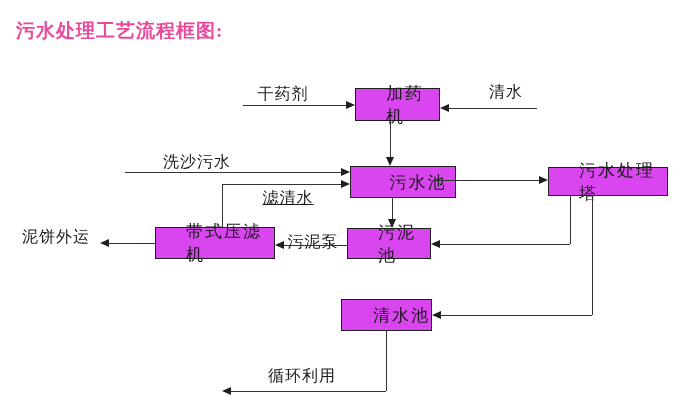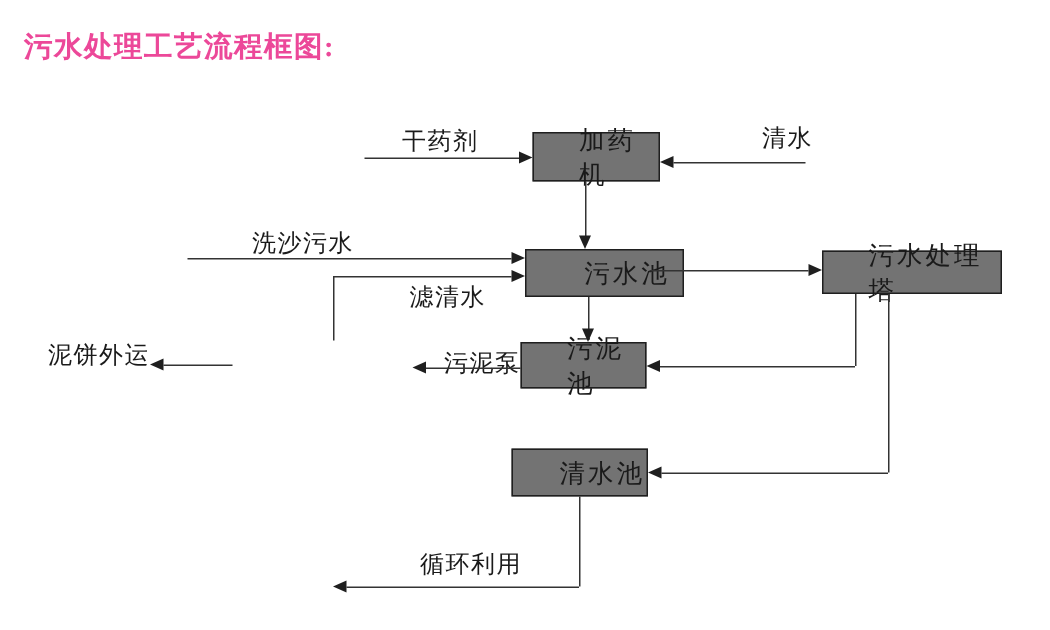--- a/index.html
+++ b/index.html
@@ -6,26 +6,26 @@
   .canvas{
     position:relative;width:700px;height:420px;background:#ffffff;
     font-family:"Liberation Serif","DejaVu Serif",serif;
     color:#111111;overflow:hidden;
   }
   .title{
     position:absolute;left:16px;top:18px;
     font-size:19px;font-weight:bold;color:#ec4899;letter-spacing:1px;
   }
   .node{
-    position:absolute;border:1.5px solid #1f1f1f;background:#737373;
+    position:absolute;border:1.5px solid #1f1f1f;background:#d946ef;
     display:flex;align-items:center;justify-content:center;
     font-size:17px;color:#1a1a1a;letter-spacing:2px;box-sizing:border-box;padding-left:30px;
   }
   .flabel{
-    position:absolute;font-size:16px;color:#1a1a1a;text-align:right;
+    position:absolute;font-size:16px;color:#1a1a1a;text-align:center;
     letter-spacing:1px;white-space:nowrap;
   }
   .hline{position:absolute;height:0;border-top:1.2px solid #333333;}
   .vline{position:absolute;width:0;border-left:1.2px solid #333333;}
   .arr{position:absolute;width:0;height:0;}
   .arr-r{border-top:4px solid transparent;border-bottom:4px solid transparent;border-left:9px solid #1f1f1f;}
   .arr-l{border-top:4px solid transparent;border-bottom:4px solid transparent;border-right:9px solid #1f1f1f;}
   .arr-d{border-left:4px solid transparent;border-right:4px solid transparent;border-top:9px solid #1f1f1f;}
 </style>
 </head>
@@ -40,28 +40,31 @@
   </div>
   <div class="node" style="left:350px;top:166px;width:106px;height:32px;">
     <span>污水池</span>
   </div>
   <div class="node" style="left:548px;top:167px;width:120px;height:29px;">
     <span>污水处理塔</span>
   </div>
   <div class="node" style="left:347px;top:228px;width:84px;height:31px;">
     <span>污泥池</span>
   </div>
+  <div class="node" style="left:155px;top:227px;width:120px;height:32px;">
+    <span>带式压滤机</span>
+  </div>
   <div class="node" style="left:341px;top:299px;width:91px;height:32px;">
     <span>清水池</span>
   </div>
 
   <div class="flabel" style="left:247px;top:84px;width:72px;">干药剂</div>
   <div class="flabel" style="left:470px;top:82px;width:72px;">清水</div>
   <div class="flabel" style="left:158px;top:152px;width:78px;">洗沙污水</div>
-  <div class="flabel" style="left:252px;top:188px;width:72px;">滤清水</div>
+  <div class="flabel" style="left:252px;top:188px;width:72px;text-decoration:underline;">滤清水</div>
   <div class="flabel" style="left:279px;top:232px;width:68px;">污泥泵</div>
   <div class="flabel" style="left:12px;top:227px;width:88px;">泥饼外运</div>
   <div class="flabel" style="left:256px;top:366px;width:92px;">循环利用</div>
 
   <div class="hline" style="left:243px;top:105px;width:104px;"></div>
   <div class="arr arr-r" style="left:346px;top:101px;"></div>
 
   <div class="hline" style="left:449px;top:108px;width:88px;"></div>
   <div class="arr arr-l" style="left:440px;top:104px;"></div>
 

